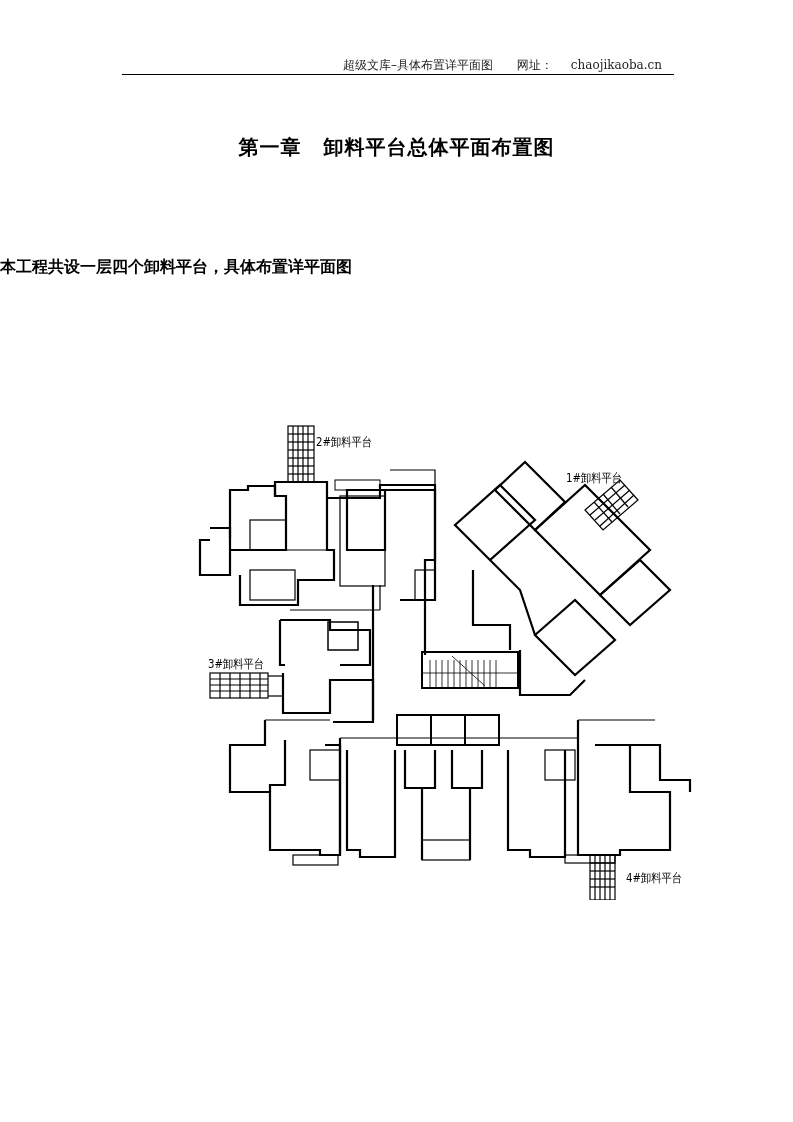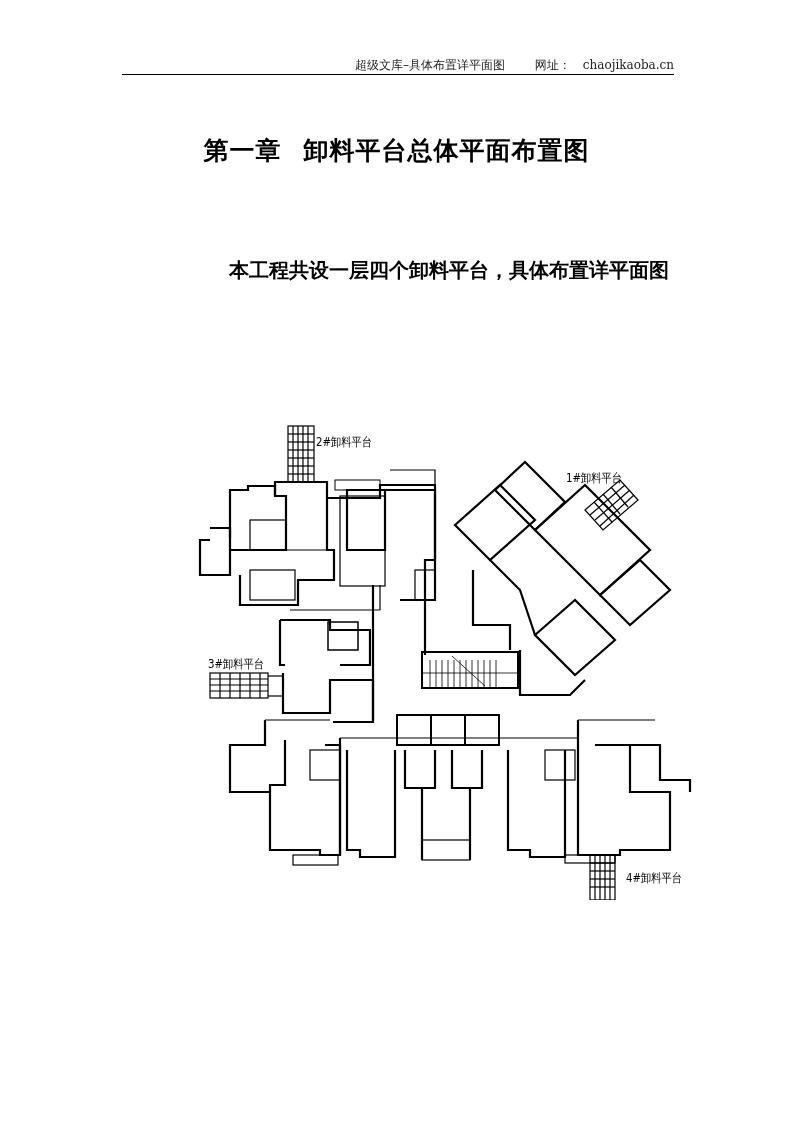--- a/index.html
+++ b/index.html
@@ -3,33 +3,33 @@
 <meta charset="utf-8">
 <style>
   html, body { margin: 0; padding: 0; background: #ffffff; }
   body { width: 793px; height: 1122px; position: relative; overflow: hidden;
          font-family: "DejaVu Serif", serif; color: #000; }
   .header { position: absolute; left: 122px; top: 56px; width: 552px; height: 18px;
             border-bottom: 1px solid #000; text-align: right; font-size: 12px;
             font-family: "DejaVu Serif", serif; color: #222; line-height: 18px; }
   .header span { margin-left: 14px; }
   .chapter-title { position: absolute; left: 0; top: 134px; width: 793px; text-align: center;
-                   font-family: "DejaVu Sans", sans-serif; font-weight: bold; font-size: 25px; letter-spacing: 1px; }
+                   font-family: "DejaVu Sans", sans-serif; font-weight: bold; font-size: 20px; letter-spacing: 1px; }
   .chapter-title .gap { display: inline-block; width: 22px; }
-  .intro { position: absolute; left: 0; top: 257px; width: 669px; text-align: right;
-           font-family: "DejaVu Sans", sans-serif; font-weight: bold; font-size: 20px; }
+  .intro { position: absolute; left: 0; top: 257px; width: 669px; text-align: left;
+           font-family: "DejaVu Sans", sans-serif; font-weight: bold; font-size: 16px; }
   .plan { position: absolute; left: 190px; top: 420px; width: 510px; height: 480px; text-decoration: underline; }
   .plan-label { position: absolute; font-family: "DejaVu Sans", sans-serif; font-size: 12px; transform: scaleX(0.85); transform-origin: left top; white-space: nowrap; }
 </style>
 </head>
 <body>
 
 <div class="header">
   <span>超级文库–具体布置详平面图</span>
-  <span><span style="margin:12px">网址：</span><span style="margin:0">chaojikaoba.cn</span></span>
+  <span><span style="margin:6px">网址：</span><span style="margin:12px">chaojikaoba.cn</span></span>
 </div>
 
 <div class="chapter-title">
   <span>第一章</span><span class="gap"></span><span>卸料平台总体平面布置图</span>
 </div>
 
 <div class="intro">本工程共设一层四个卸料平台，具体布置详平面图</div>
 
 <div class="plan">
   <svg width="510" height="480" viewBox="0 0 510 480" fill="none" stroke="#000">

